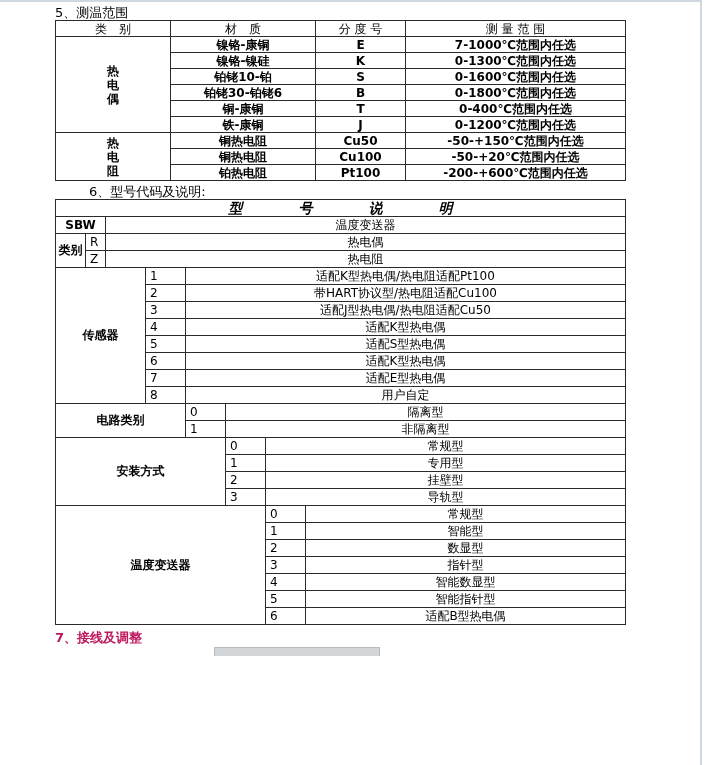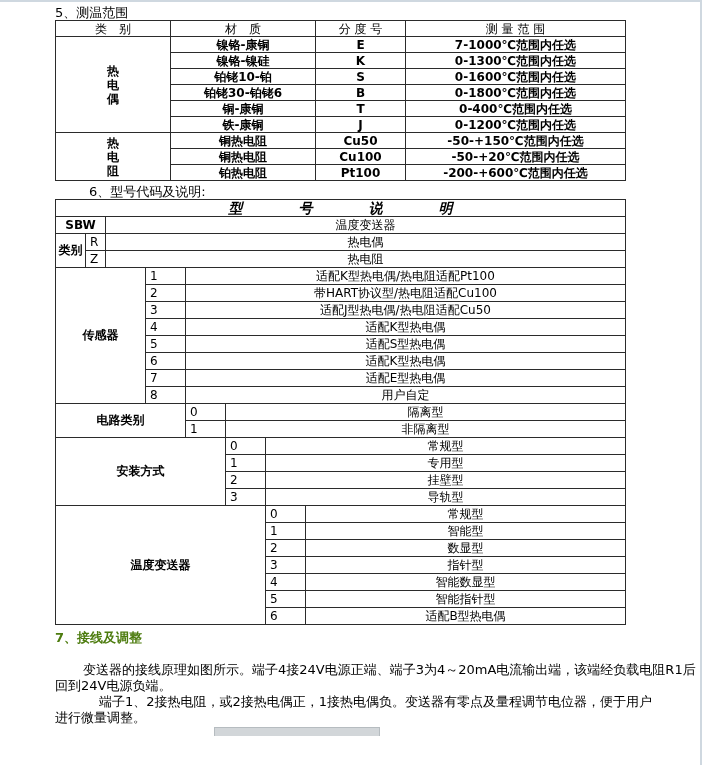--- a/index.html
+++ b/index.html
@@ -6,21 +6,21 @@
   html,body { background:#fff; }
   body { font-family:"DejaVu Sans", sans-serif; color:#000; width:720px; }
   .frame {
     width:702px; height:765px; overflow:hidden;
     border-top:2px solid #cfd8e0; border-right:2px solid #cfd8e0;
     background:#fff; position:relative;
   }
   .content { padding:3px 0 0 55px; }
   .section-title { font-size:13px; line-height:15px; height:15px; color:#000; }
   .section-title.mid { margin-top:3px;margin-left:34px; }
-  .section-title.red { color:#4d7c0f; font-weight:bold; margin-top:5px; height:16px; line-height:16px; }
+  .section-title.red { color:#be185d; font-weight:bold; margin-top:5px; height:16px; line-height:16px; }
   table { border-collapse:collapse; table-layout:fixed; width:570px; }
   td, th {
     border:1px solid #2b2b2b; font-size:12px; text-align:center;
     vertical-align:middle; overflow:hidden; padding:0;
   }
   .measure-table td, .measure-table th { height:16px; line-height:14px;font-weight:bold; }
   .measure-table th { font-weight:normal; white-space:pre; }
   .model-table td, .model-table th { height:17px; line-height:15px; }
   .model-table th.model-header { font-weight:bold; white-space:pre; font-size:14px;font-style:italic; }
   .group-label { font-weight:bold; }
@@ -226,23 +226,17 @@
           </tr>
           <tr>
             <td class="code-cell" colspan="1">6</td>
             <td class="desc-cell" colspan="1">适配B型热电偶</td>
           </tr>
         </tbody>
     </table>
 
     <div class="section-title red">7、接线及调整</div>
 
-    <div class="wiring-text">
-      <div class="para-line indent2">变送器的接线原理如图所示。端子4接24V电源正端、端子3为4～20mA电流输出端，该端经负载电阻R1后</div>
-      <div class="para-line">回到24V电源负端。</div>
-      <div class="para-line indent35">端子1、2接热电阻，或2接热电偶正，1接热电偶负。变送器有零点及量程调节电位器，便于用户</div>
-      <div class="para-line">进行微量调整。</div>
-    </div>
 
     <div class="img-fragment"></div>
 
   </div>
 </div>
 
 </body></html>

